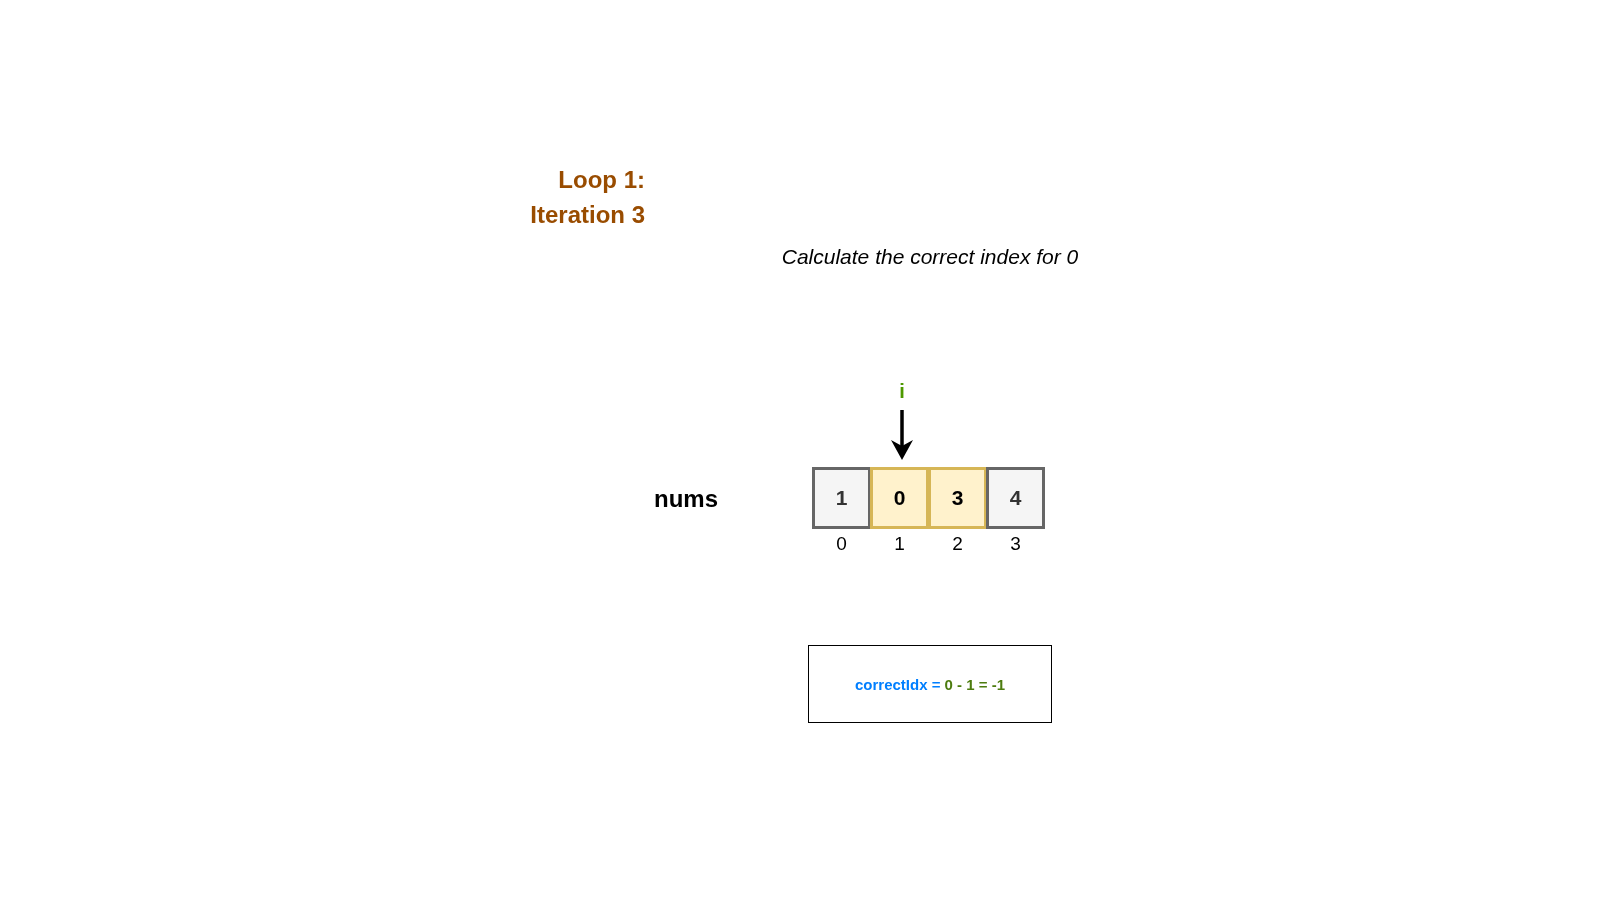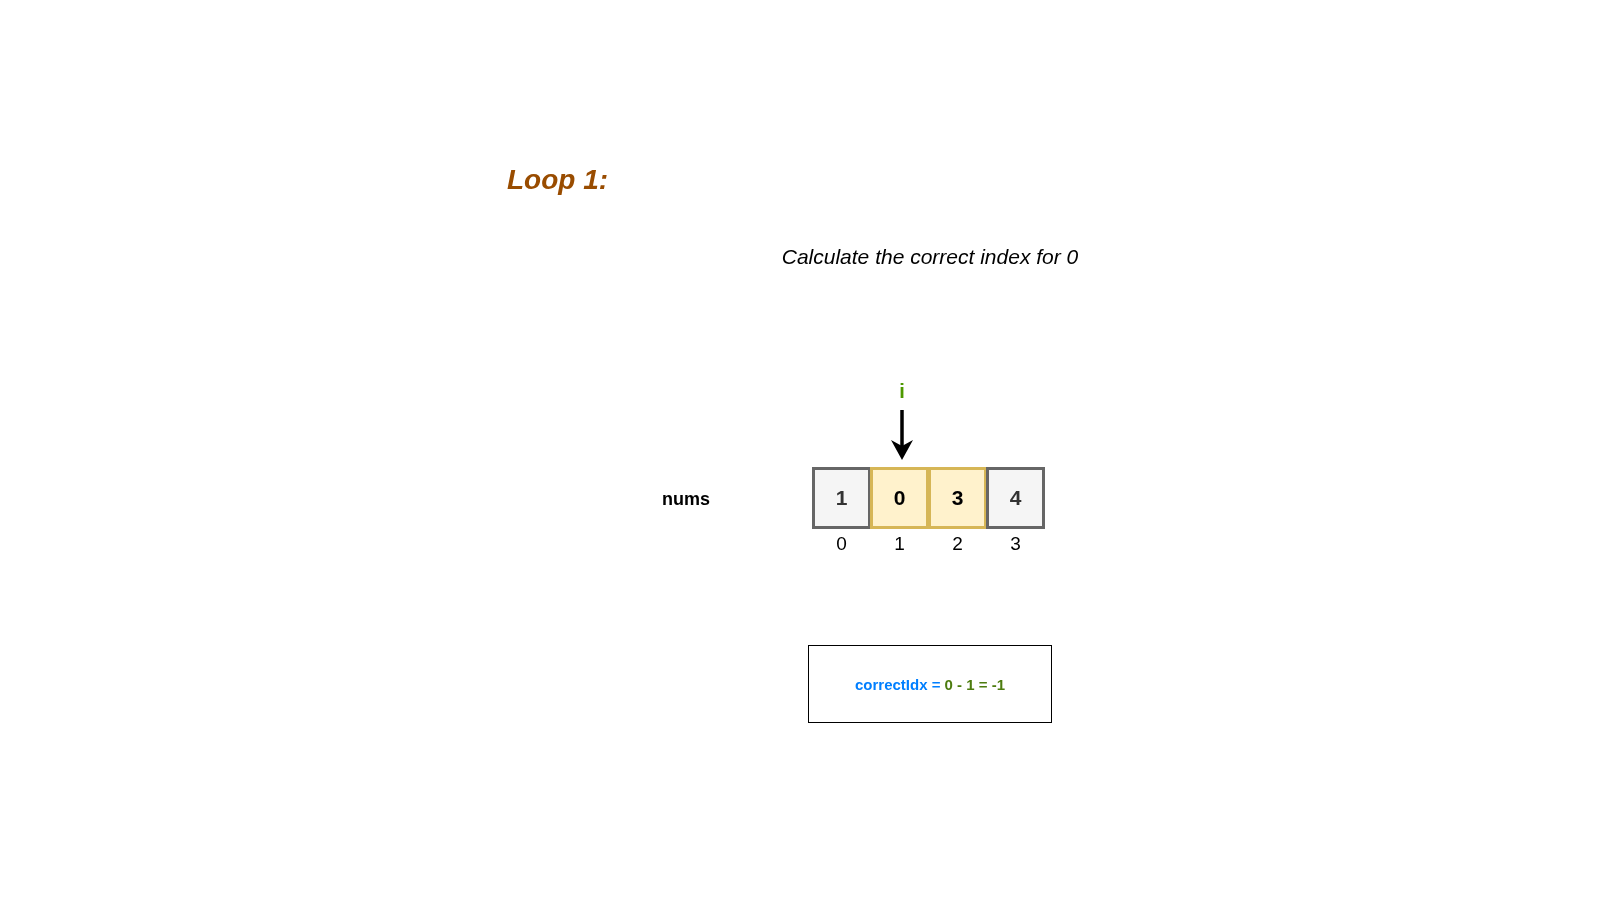--- a/index.html
+++ b/index.html
@@ -4,35 +4,35 @@
 <style>
   html, body { margin: 0; padding: 0; }
   body {
     width: 1600px; height: 900px; position: relative; overflow: hidden;
     background: #ffffff;
     font-family: "Liberation Sans", sans-serif;
   }
   .abs { position: absolute; }
   .title {
     left: 470px; top: 162px; width: 175px;
-    text-align: center; color: #994C00; font-weight: bold;
-    font-size: 28px; line-height: 35px; font-style: italic;
+    text-align: right; color: #994C00; font-weight: bold;
+    font-size: 24px; line-height: 35px;
   }
   .subtitle {
     left: 760px; top: 243px; width: 340px; text-align: center;
     font-size: 21px; color: #000; line-height: 28px; font-style: italic;
   }
   .pointer-label {
     left: 885px; top: 379px; width: 34px; text-align: center;
     color: #4D9900; font-weight: bold; font-size: 20px; line-height: 24px;
   }
   .arrow { left: 890px; top: 408px; width: 24px; height: 54px; }
   .array-label {
     left: 640px; top: 485px; width: 92px; text-align: center;
-    font-weight: bold; font-size: 18px; line-height: 28px; color: #000;
+    font-weight: bold; font-size: 24px; line-height: 28px; color: #000;
   }
   .cells { left: 812px; top: 467px; display: flex; }
   .cell {
     width: 59px; height: 62px; box-sizing: border-box;
     display: flex; align-items: center; justify-content: center;
     font-weight: bold; font-size: 21px; margin-left: -1px;
   }
   .cell:first-child { margin-left: 0; }
   .cell.normal { background: #f5f5f5; border: 3px solid #666666; color: #333333; }
   .cell.highlight { background: #fff2cc; border: 3px solid #d6b656; color: #000; }
@@ -49,20 +49,21 @@
     font-weight: bold; font-size: 15px; white-space: nowrap;
   }
   .formula-var { color: #007FFF; }
   .formula-eq { color: #4d7c0f; }
 </style>
 </head>
 <body>
 
 <div class="abs title">
   <div>Loop 1:</div>
+  <div>Iteration 3</div>
 </div>
 
 <div class="abs subtitle">Calculate the correct index for 0</div>
 
 <div class="abs pointer-label">i</div>
 
 <svg class="abs arrow" viewBox="0 0 24 54">
   <line x1="12" y1="2" x2="12" y2="38" stroke="#000" stroke-width="3.5"></line>
   <polygon points="1,32 12,52 23,32 12,38" fill="#000"></polygon>
 </svg>

